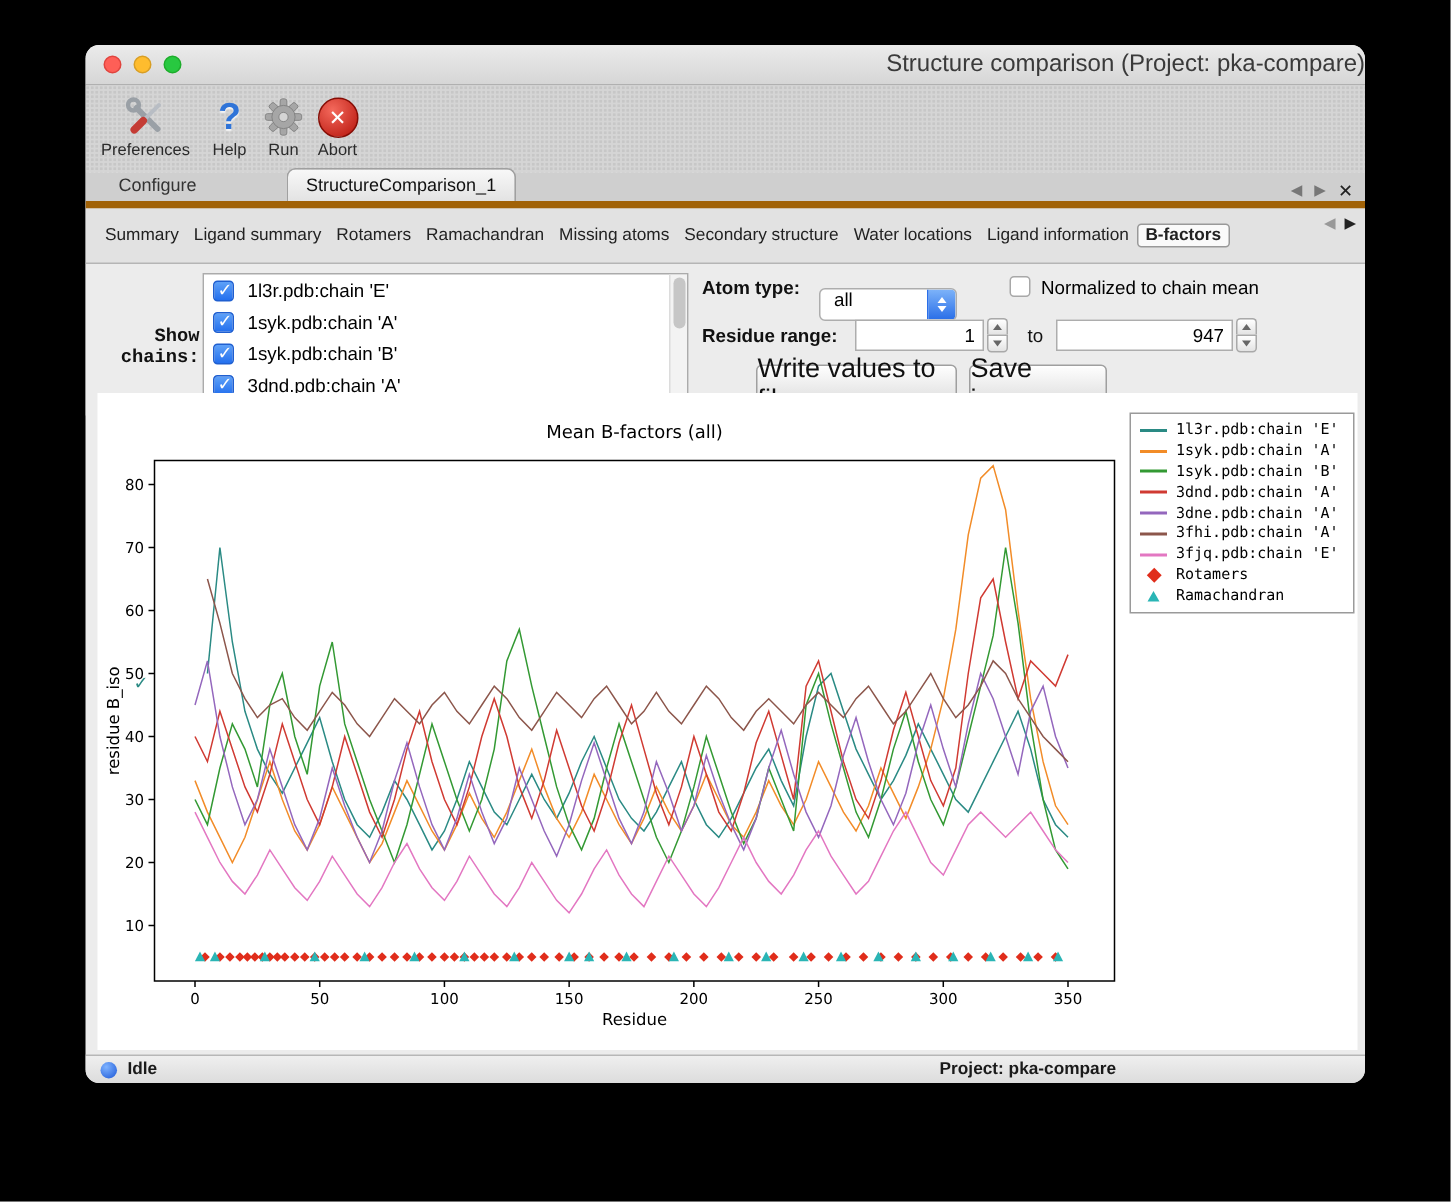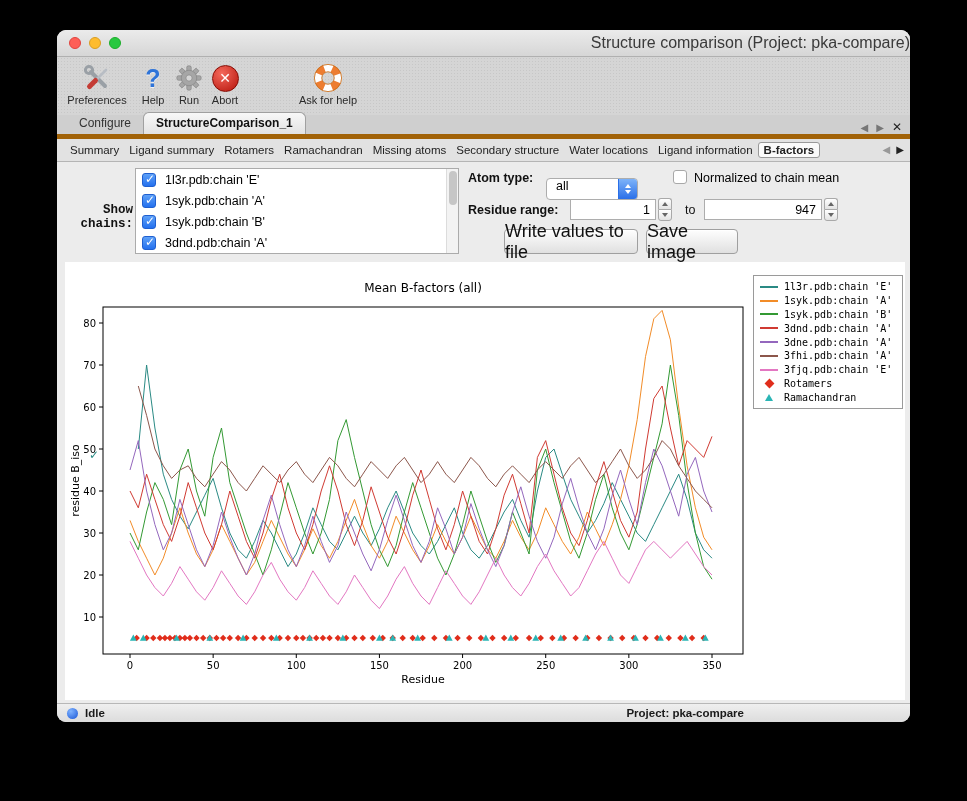--- a/index.html
+++ b/index.html
@@ -28,25 +28,25 @@
   .t-abort{width:36px;}
   .t-ask{width:78px;margin-left:46px;}
   .helpq{font-size:25px;font-weight:bold;color:#2f74d8;text-shadow:0 1px 1px rgba(255,255,255,.8);line-height:28px;}
   .abortc{width:27px;height:27px;border-radius:50%;background:radial-gradient(circle at 35% 30%,#f4695c,#b5130a);
           border:1px solid #860d05;color:#fff;font-size:14px;font-weight:bold;display:flex;align-items:center;justify-content:center;box-sizing:border-box;}
   
   .maintabs{position:relative;height:24px;background:#cfcfcf;border-bottom:5px solid #a16207;
             display:flex;align-items:flex-end;padding-left:10px;box-sizing:border-box;}
   .mtab{font-size:12px;color:#333;padding:3px 12px 4px;}
   .mtab.active{background:linear-gradient(#f8f8f8,#e3e3e3);border:1px solid #a0a0a0;border-bottom:none;
-               border-radius:6px 6px 0 0;font-weight:bold;color:#111;}
+               border-radius:6px 6px 0 0;font-weight:normal;color:#111;margin-left:48px;}
   .tabctrl{position:absolute;right:8px;top:5px;display:flex;gap:8px;font-size:10px;color:#555;align-items:center;}
   .tabctrl .x{font-size:12px;color:#222;}
   
-  .subtabs{position:relative;height:23px;background:#e2e2e2;border-bottom:1px solid #b5b5b5;
+  .subtabs{position:relative;height:37px;background:#e2e2e2;border-bottom:1px solid #b5b5b5;
            display:flex;align-items:center;padding-left:8px;font-size:11.5px;color:#222;box-sizing:border-box;}
   .stab{padding:2px 5px;white-space:nowrap;}
   .stab.active{background:#fafafa;border:1px solid #999;border-radius:3px;font-weight:bold;padding:1px 5px;}
   .subctrl{position:absolute;right:6px;top:5px;display:flex;gap:6px;font-size:10px;}
   .subctrl .dis{color:#999;}
   .subctrl .en{color:#222;}
   
   .controls{position:relative;height:101px;background:#ececec;}
   .lbl{position:absolute;font-weight:bold;font-size:12.5px;color:#111;}
   .chainlist{position:absolute;left:78px;top:6px;width:324px;height:86px;background:#fff;
@@ -140,31 +140,20 @@
           <circle cx="15" cy="15" r="3.3" fill="#d5d5d5" stroke="#7d7d7d" stroke-width="0.6"></circle>
         </svg>
       </span>
       <span class="tlabel">Run</span>
     </div>
     <div class="tool t-abort">
       <span class="ticon">
           <span class="abortc">✕</span>
         </span>
       <span class="tlabel">Abort</span>
-    </div>
-    <div class="tool t-ask">
-      <span class="ticon">
-        <svg width="30" height="30" viewBox="0 0 30 30">
-          <circle cx="15" cy="15" r="10" fill="none" stroke="#ed7d31" stroke-width="7.5"></circle>
-          <circle cx="15" cy="15" r="10" fill="none" stroke="#ffffff" stroke-width="7.5" stroke-dasharray="7.85 7.85" stroke-dashoffset="3.93"></circle>
-          <circle cx="15" cy="15" r="13.6" fill="none" stroke="#c46a14" stroke-width="0.8"></circle>
-          <circle cx="15" cy="15" r="6.2" fill="none" stroke="#c46a14" stroke-width="0.8"></circle>
-        </svg>
-      </span>
-      <span class="tlabel">Ask for help</span>
     </div>
   </div>
 
   <div class="maintabs">
     <div class="mtab">Configure</div>
     <div class="mtab active">StructureComparison_1</div>
     <div class="tabctrl">
       <span style="color:#777;">◀</span>
       <span style="color:#777;">▶</span>
       <span class="x">✕</span>

